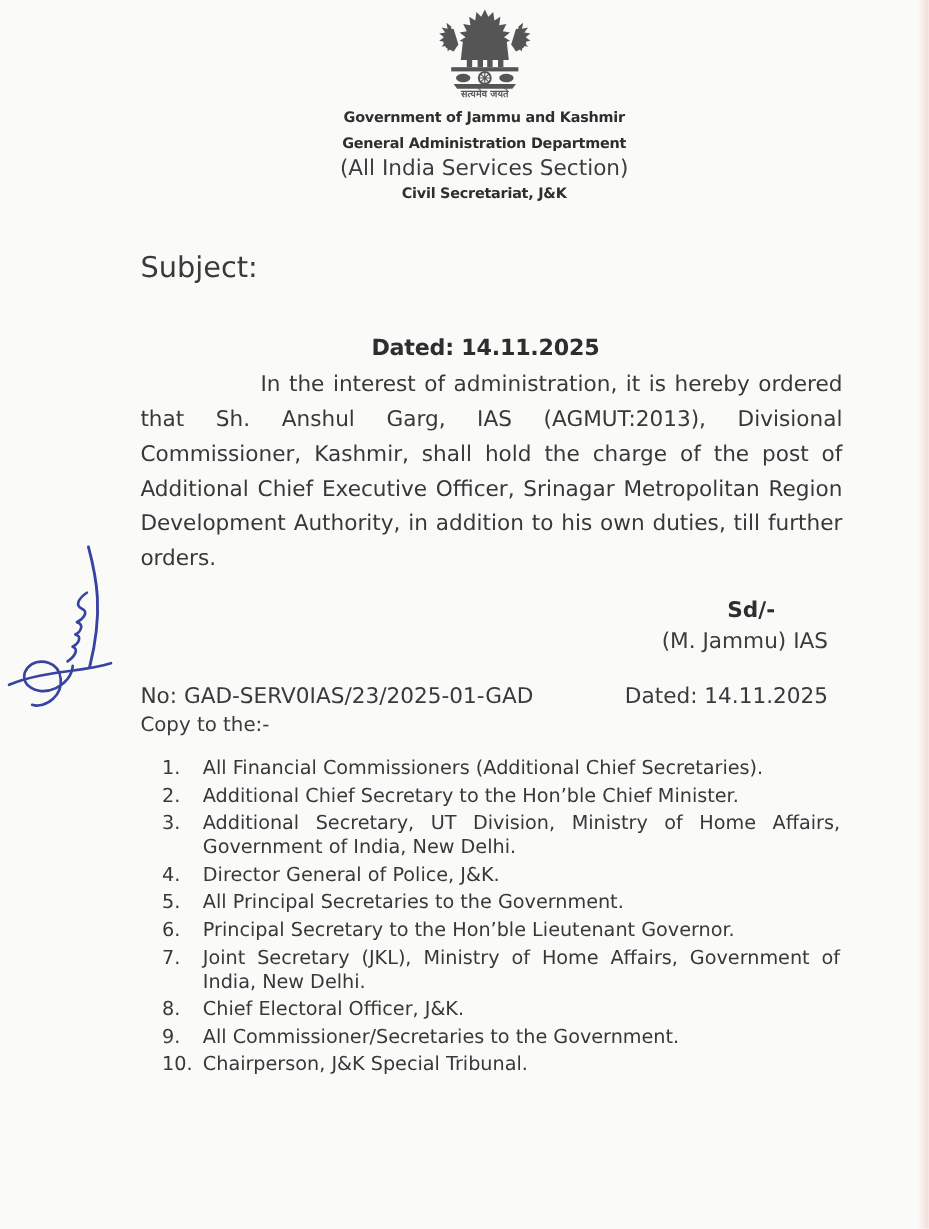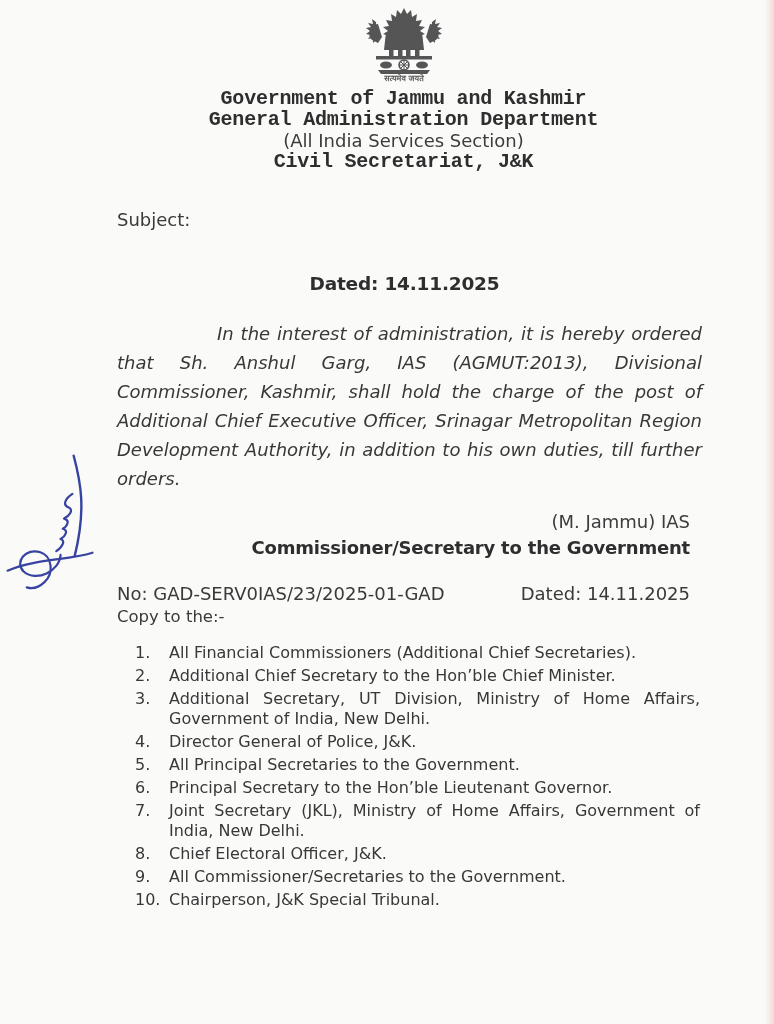--- a/index.html
+++ b/index.html
@@ -16,31 +16,31 @@
   }
   .page{
     position:relative;width:100%;height:100%;
     padding:6px 72px 0 117px;box-sizing:border-box;
   }
   
   .emblem-wrap{text-align:center;margin-left:-12px;}
   .emblem-wrap svg{display:inline-block;}
   
   .letterhead{text-align:center;margin-left:-12px;margin-top:2px;line-height:21px;color:#2e2e2e;}
-  .letterhead .b{font-weight:bold;font-size:20px;letter-spacing:-0.2px;font-family:Liberation Mono, monospace;}
+  .letterhead .b{font-weight:bold;font-size:12px;letter-spacing:-0.2px;}
   .letterhead .r{font-weight:normal;font-size:18px;color:#3c3c3c;}
   
-  .subject-row{margin-top:37px;font-size:18px;display:flex;align-items:center;}
+  .subject-row{margin-top:37px;font-size:24px;display:flex;align-items:center;}
   .subject-row .lbl{width:100px;}
   
   .order-heading{margin-top:42px;text-align:center;margin-left:-10px;font-weight:bold;font-size:18.5px;line-height:24px;color:#2e2e2e;letter-spacing:-0.2px;}
   
   .body-par{
-    margin-top:23px;font-size:18px;line-height:29px;
-    text-align:justify;text-indent:100px;color:#383838;font-style:italic;
+    margin-top:3px;font-size:18px;line-height:29px;
+    text-align:justify;text-indent:100px;color:#383838;
   }
   
   .by-order{margin-top:13px;margin-left:100px;font-weight:bold;font-size:18px;color:#2e2e2e;}
   
   .sign-block{margin-top:16px;text-align:right;padding-right:12px;line-height:26px;font-size:18px;}
   .sign-block .sd{font-weight:bold;padding-right:44px;color:#2e2e2e;}
   .sign-block .nm{color:#3c3c3c;}
   .sign-block .desig{font-weight:bold;color:#2e2e2e;letter-spacing:-0.2px;}
   
   .ref-row{margin-top:22px;display:flex;justify-content:space-between;font-size:18px;padding-right:12px;}
@@ -109,22 +109,22 @@
   </div>
 
   <div class="order-heading">
     <div>Dated: 14.11.2025</div>
   </div>
 
   <div class="body-par">In the interest of administration, it is hereby ordered that Sh. Anshul Garg, IAS (AGMUT:2013), Divisional Commissioner, Kashmir, shall hold the charge of the post of Additional Chief Executive Officer, Srinagar Metropolitan Region Development Authority, in addition to his own duties, till further orders.</div>
 
 
   <div class="sign-block">
+    <div class="sd">Sd/-</div>
     <div class="nm">(M. Jammu) IAS</div>
-    <div class="desig">Commissioner/Secretary to the Government</div>
   </div>
 
   <div class="ref-row">
     <span>No:  GAD-SERV0IAS/23/2025-01-GAD</span>
     <span>Dated: 14.11.2025</span>
   </div>
   <div class="copy-label">Copy to the:-</div>
 
   <div class="copy-list">
     <div class="copy-item">

